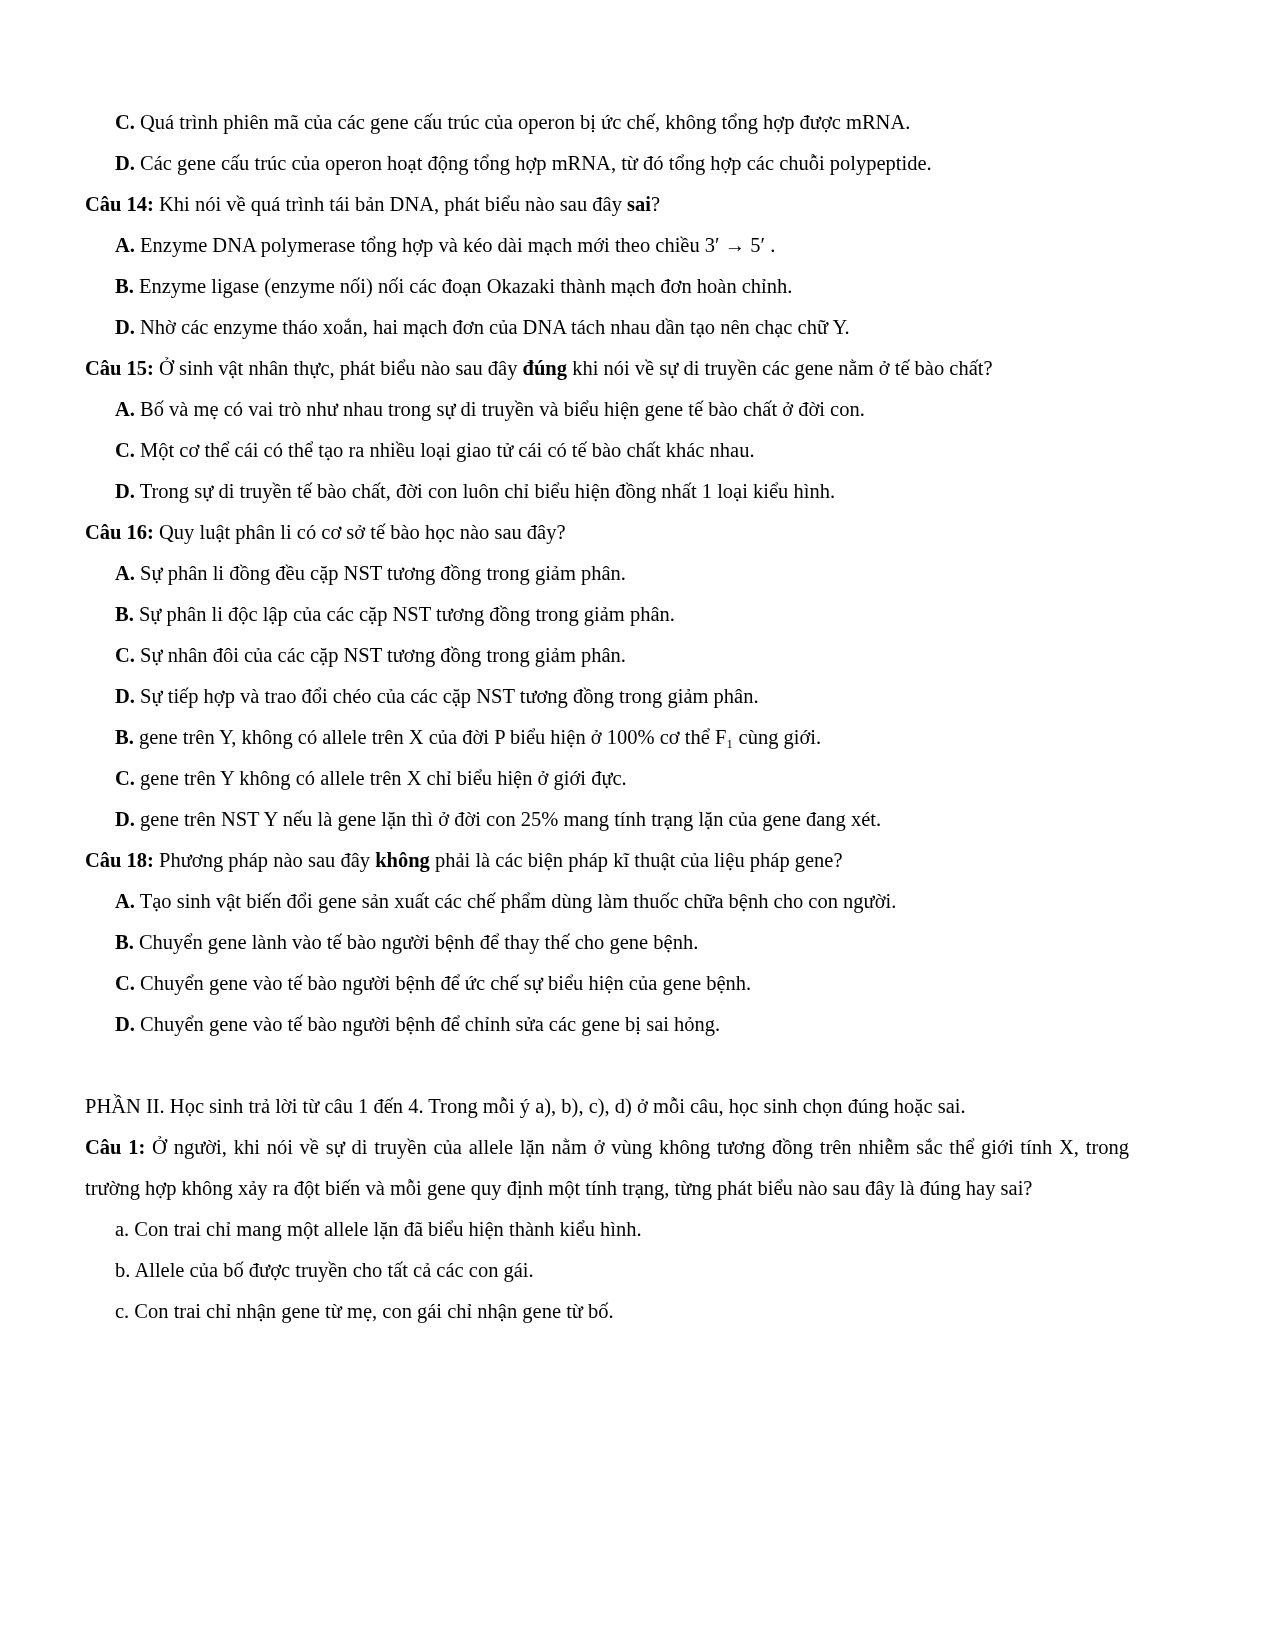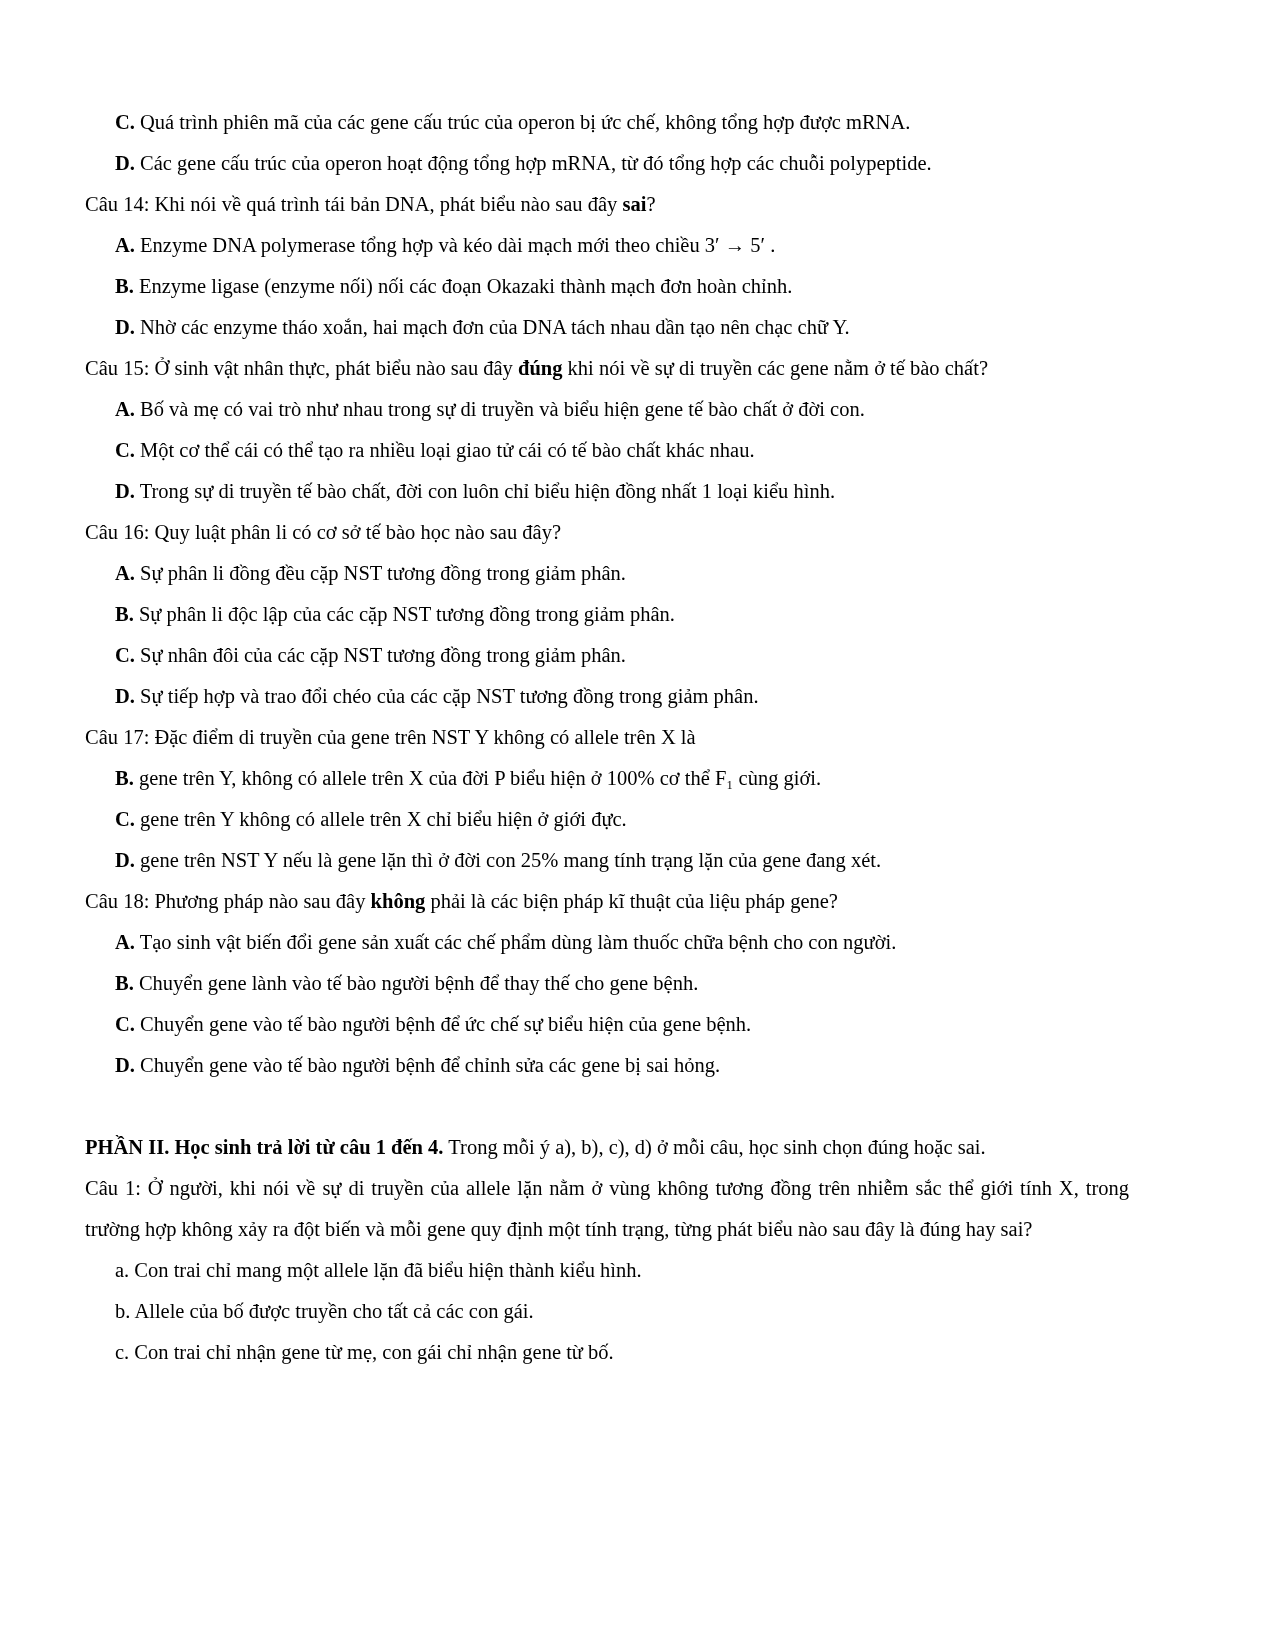--- a/index.html
+++ b/index.html
@@ -14,27 +14,27 @@
   .page {
     width: 1275px;
     height: 1650px;
     padding: 66px 146px 40px 85px;
     font-size: 20.5px;
     line-height: 41px;
     text-align: justify;
     margin-top: 36px;
   }
   p { margin: 0; }
-  .q-label { font-weight: normal; }
+  .q-label { font-weight: bold; }
   .opt-label { font-weight: bold; }
   .stem-bold { font-weight: bold; }
   .option { padding-left: 30px; }
   .sub-item { padding-left: 30px; font-family: Liberation Serif, serif; }
   .part2 { margin-top: 41px; }
-  .part2-header-bold { font-weight: bold; }
+  .part2-header-bold { font-weight: normal; }
 </style>
 </head>
 <body>
 
 <div class="page">
 
   <p class="option"><b class="opt-label">C.</b> <span>Quá trình phiên mã của các gene cấu trúc của operon bị ức chế, không tổng hợp được mRNA.</span></p>
   <p class="option"><b class="opt-label">D.</b> <span>Các gene cấu trúc của operon hoạt động tổng hợp mRNA, từ đó tổng hợp các chuỗi polypeptide.</span></p>
 
   <div class="question">
@@ -53,21 +53,20 @@
 
   <div class="question">
     <p class="stem"><b class="q-label">Câu 16:</b> <span>Quy luật phân li có cơ sở tế bào học nào sau đây?</span><b class="stem-bold"></b><span></span></p>
     <p class="option"><b class="opt-label">A.</b> <span>Sự phân li đồng đều cặp NST tương đồng trong giảm phân.</span></p>
     <p class="option"><b class="opt-label">B.</b> <span>Sự phân li độc lập của các cặp NST tương đồng trong giảm phân.</span></p>
     <p class="option"><b class="opt-label">C.</b> <span>Sự nhân đôi của các cặp NST tương đồng trong giảm phân.</span></p>
     <p class="option"><b class="opt-label">D.</b> <span>Sự tiếp hợp và trao đổi chéo của các cặp NST tương đồng trong giảm phân.</span></p>
   </div>
 
   <div class="question">
-    <p class="stem"><b class="q-label">Câu 17:</b> <span>Đặc điểm di truyền của gene trên NST Y không có allele trên X là</span><b class="stem-bold"></b><span></span></p>
     <p class="option"><b class="opt-label">B.</b> <span>gene trên Y, không có allele trên X của đời P biểu hiện ở 100%  cơ thể F₁ cùng giới.</span></p>
     <p class="option"><b class="opt-label">C.</b> <span>gene trên Y không có allele trên X chỉ biểu hiện ở giới đực.</span></p>
     <p class="option"><b class="opt-label">D.</b> <span>gene trên NST Y nếu là gene lặn thì ở đời con 25%  mang tính trạng lặn của gene đang xét.</span></p>
   </div>
 
   <div class="question">
     <p class="stem"><b class="q-label">Câu 18:</b> <span>Phương pháp nào sau đây </span><b class="stem-bold">không</b><span> phải là các biện pháp kĩ thuật của liệu pháp gene?</span></p>
     <p class="option"><b class="opt-label">A.</b> <span>Tạo sinh vật biến đổi gene sản xuất các chế phẩm dùng làm thuốc chữa bệnh cho con người.</span></p>
     <p class="option"><b class="opt-label">B.</b> <span>Chuyển gene lành vào tế bào người bệnh để thay thế cho gene bệnh.</span></p>
     <p class="option"><b class="opt-label">C.</b> <span>Chuyển gene vào tế bào người bệnh để ức chế sự biểu hiện của gene bệnh.</span></p>

